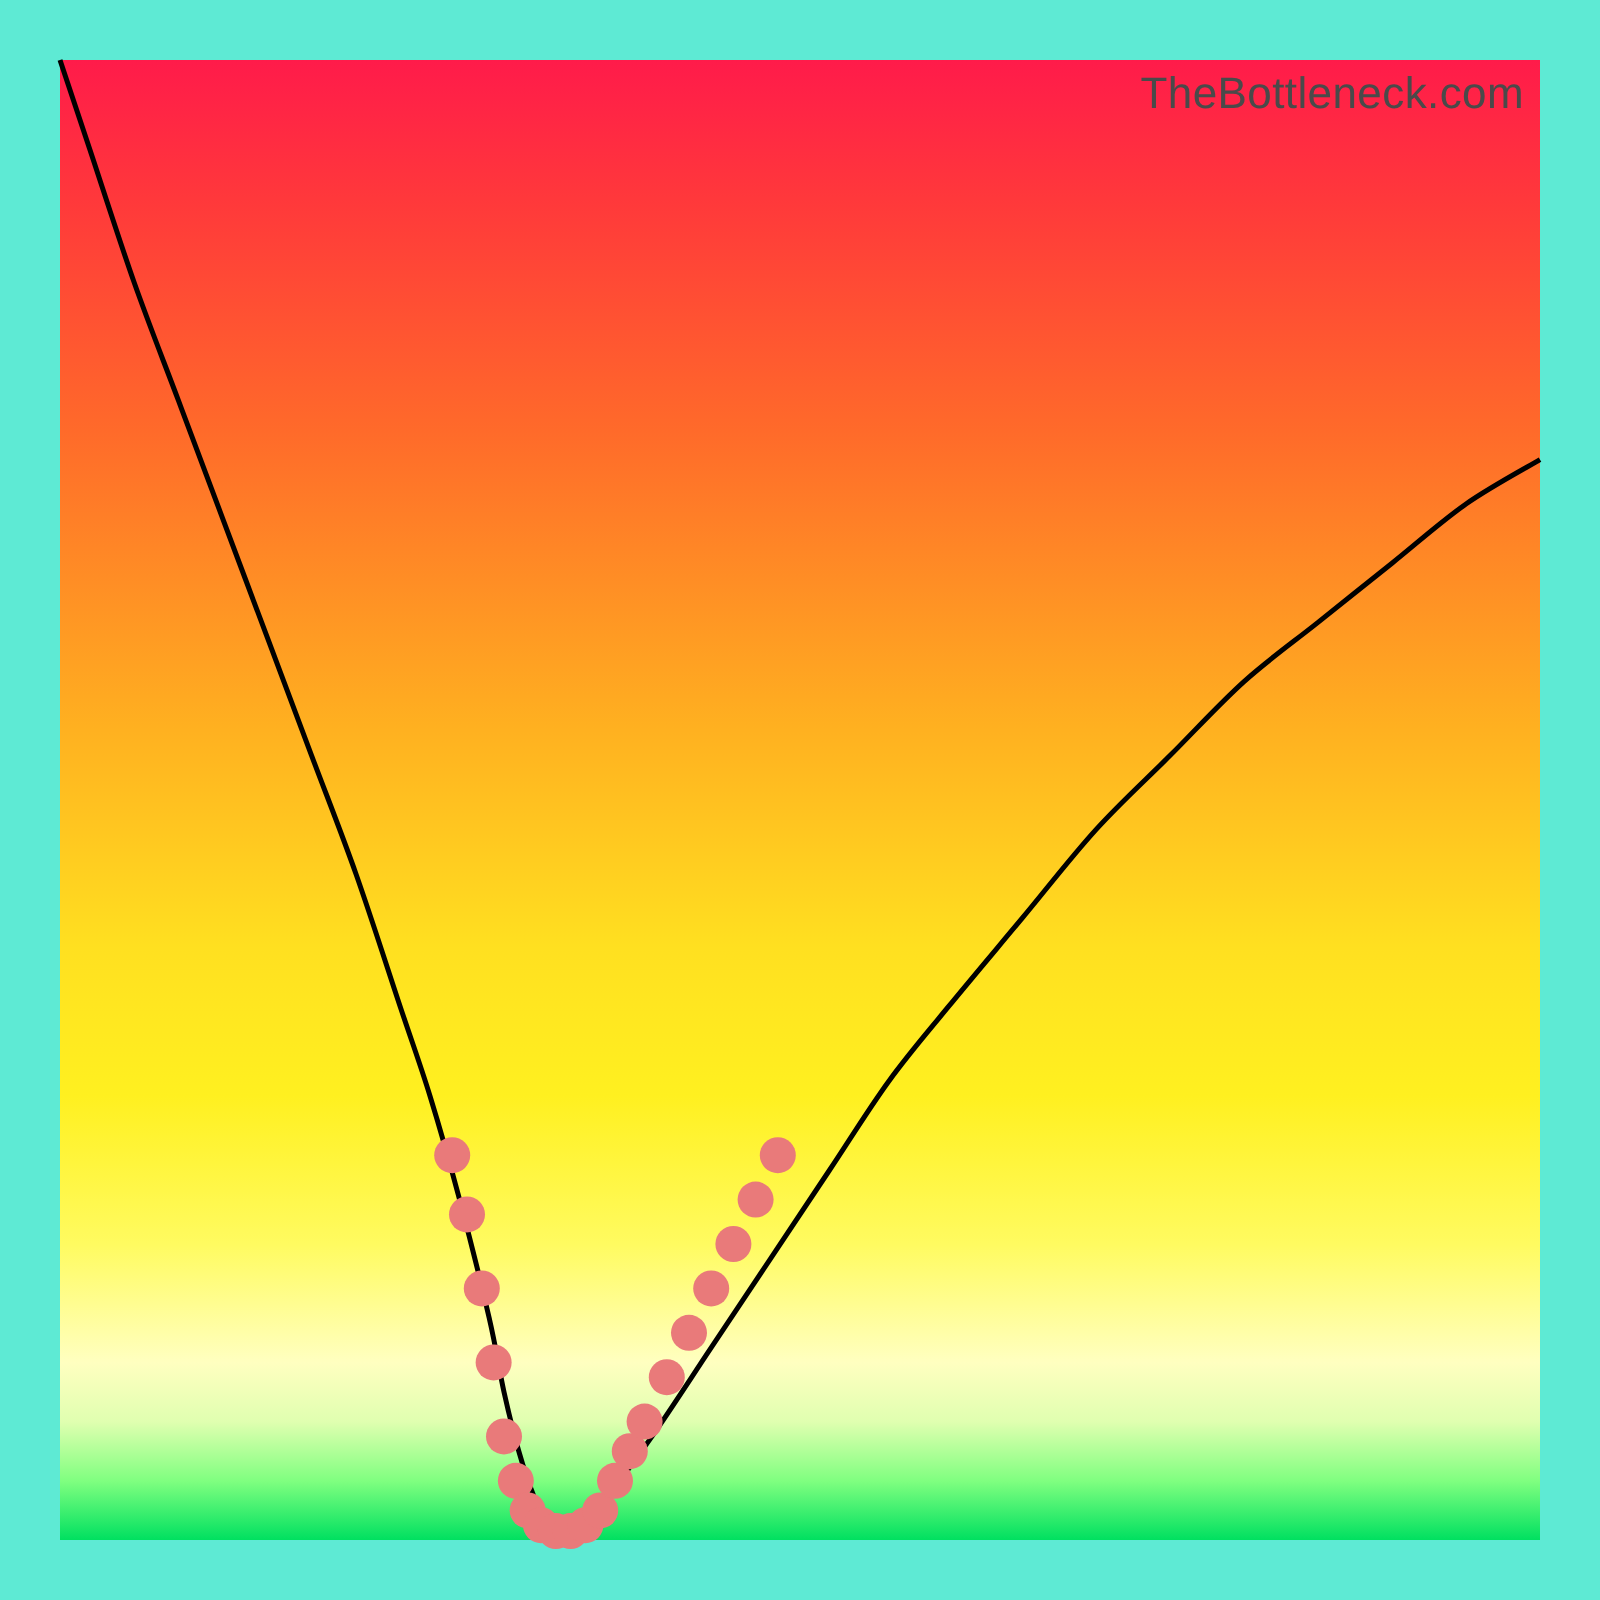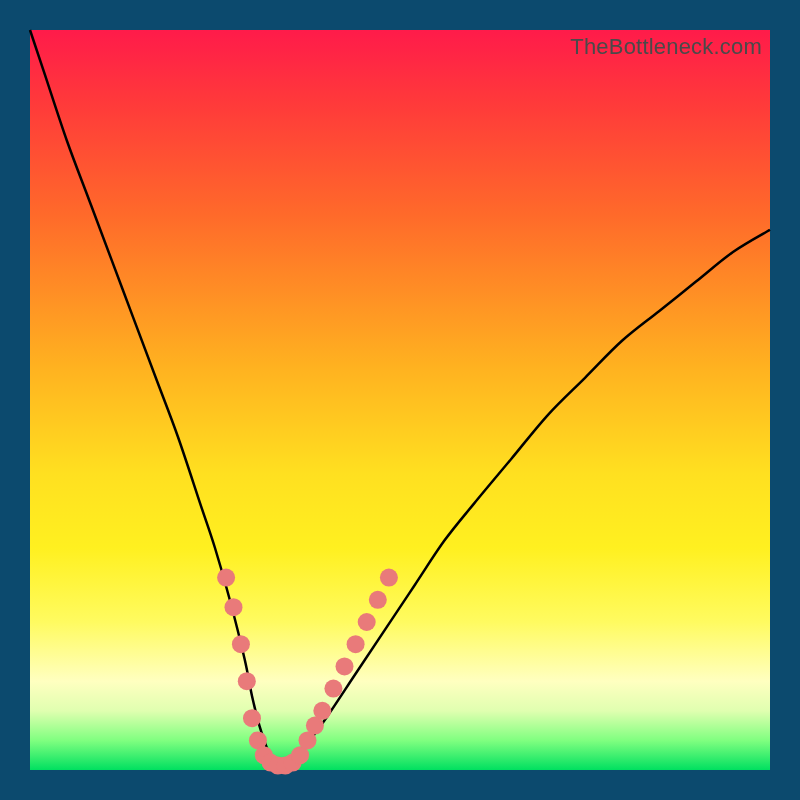--- a/index.html
+++ b/index.html
@@ -8,21 +8,21 @@
     width: 800px;
     height: 800px;
     background: #000;
     font-family: Arial, Helvetica, sans-serif;
     overflow: hidden;
   }
   .frame {
     position: relative;
     width: 800px;
     height: 800px;
-    background: #0c4a6e;
+    background: #5eead4;
   }
   .plot-area {
     position: absolute;
     left: 30px;
     top: 30px;
     width: 740px;
     height: 740px;
     background: linear-gradient(to bottom,
       #ff1b4a 0%,
       #ff3a3a 10%,

